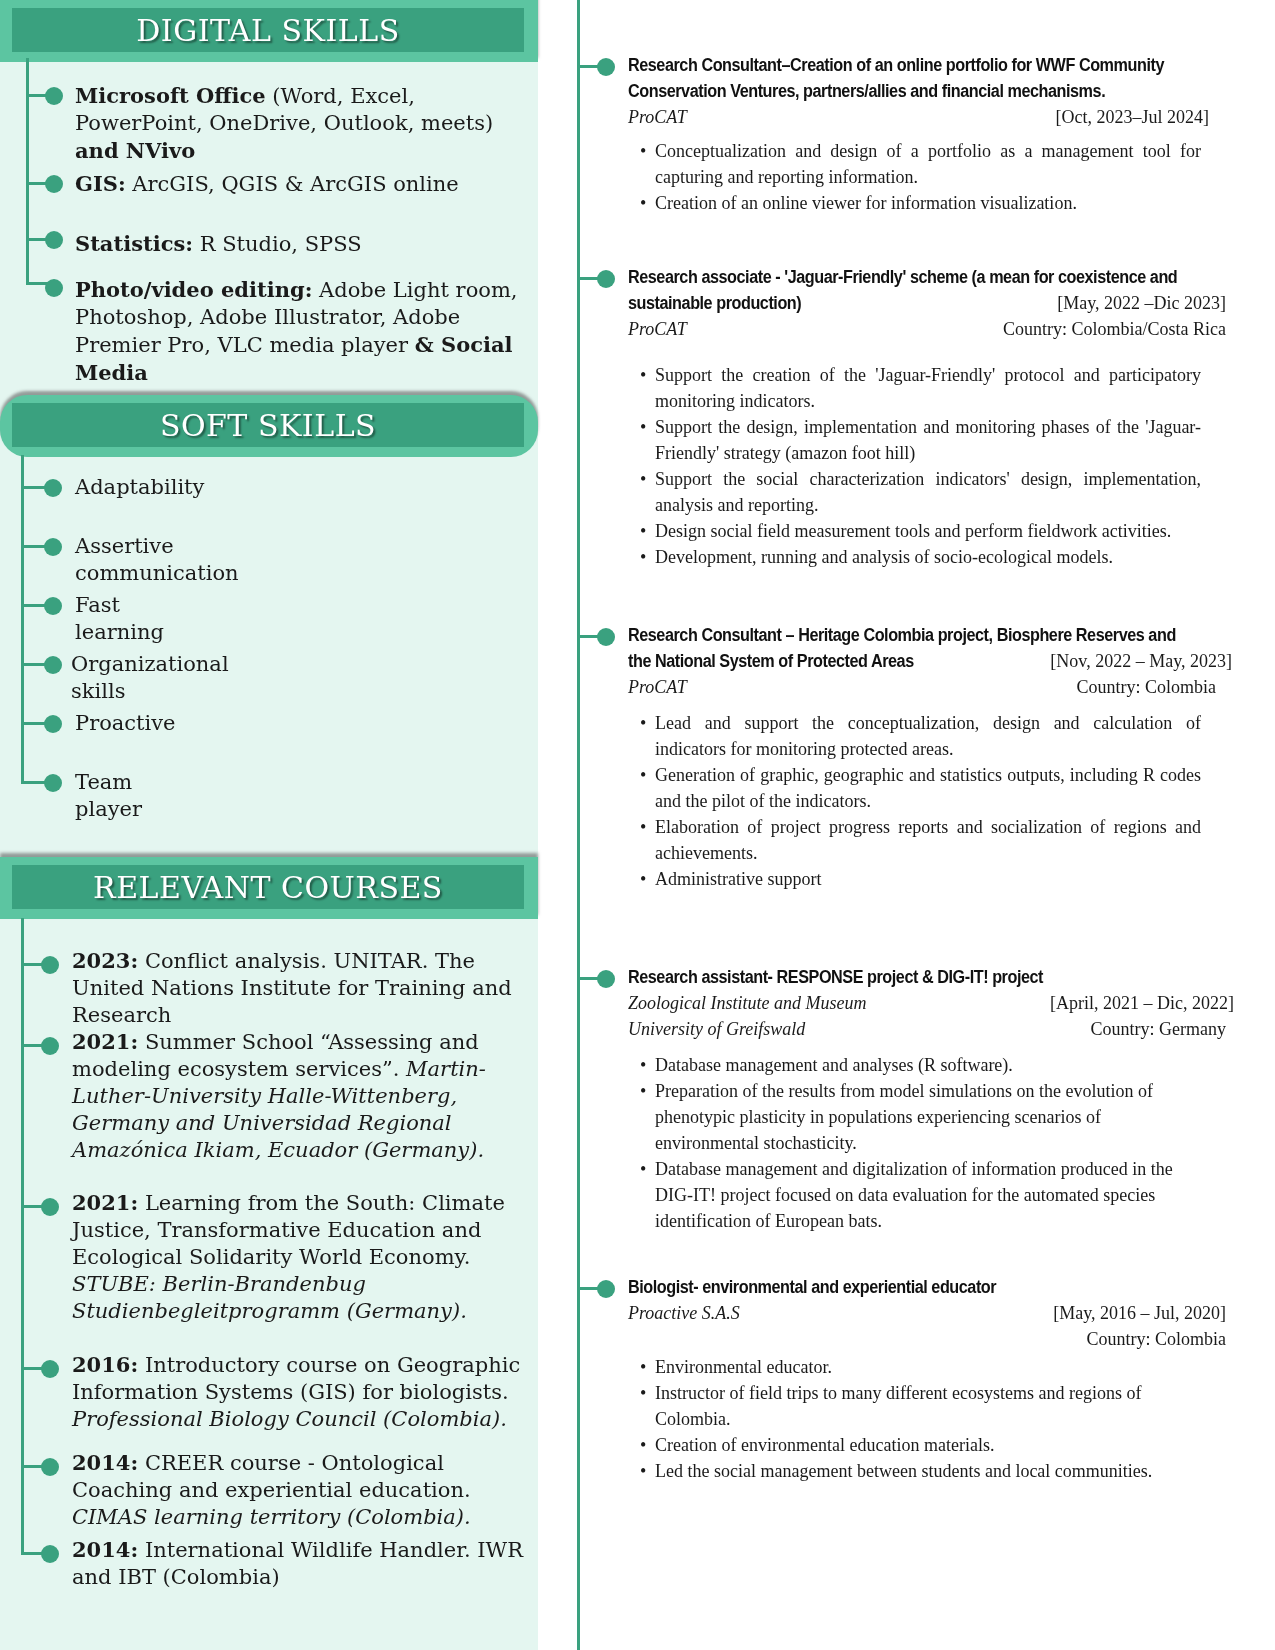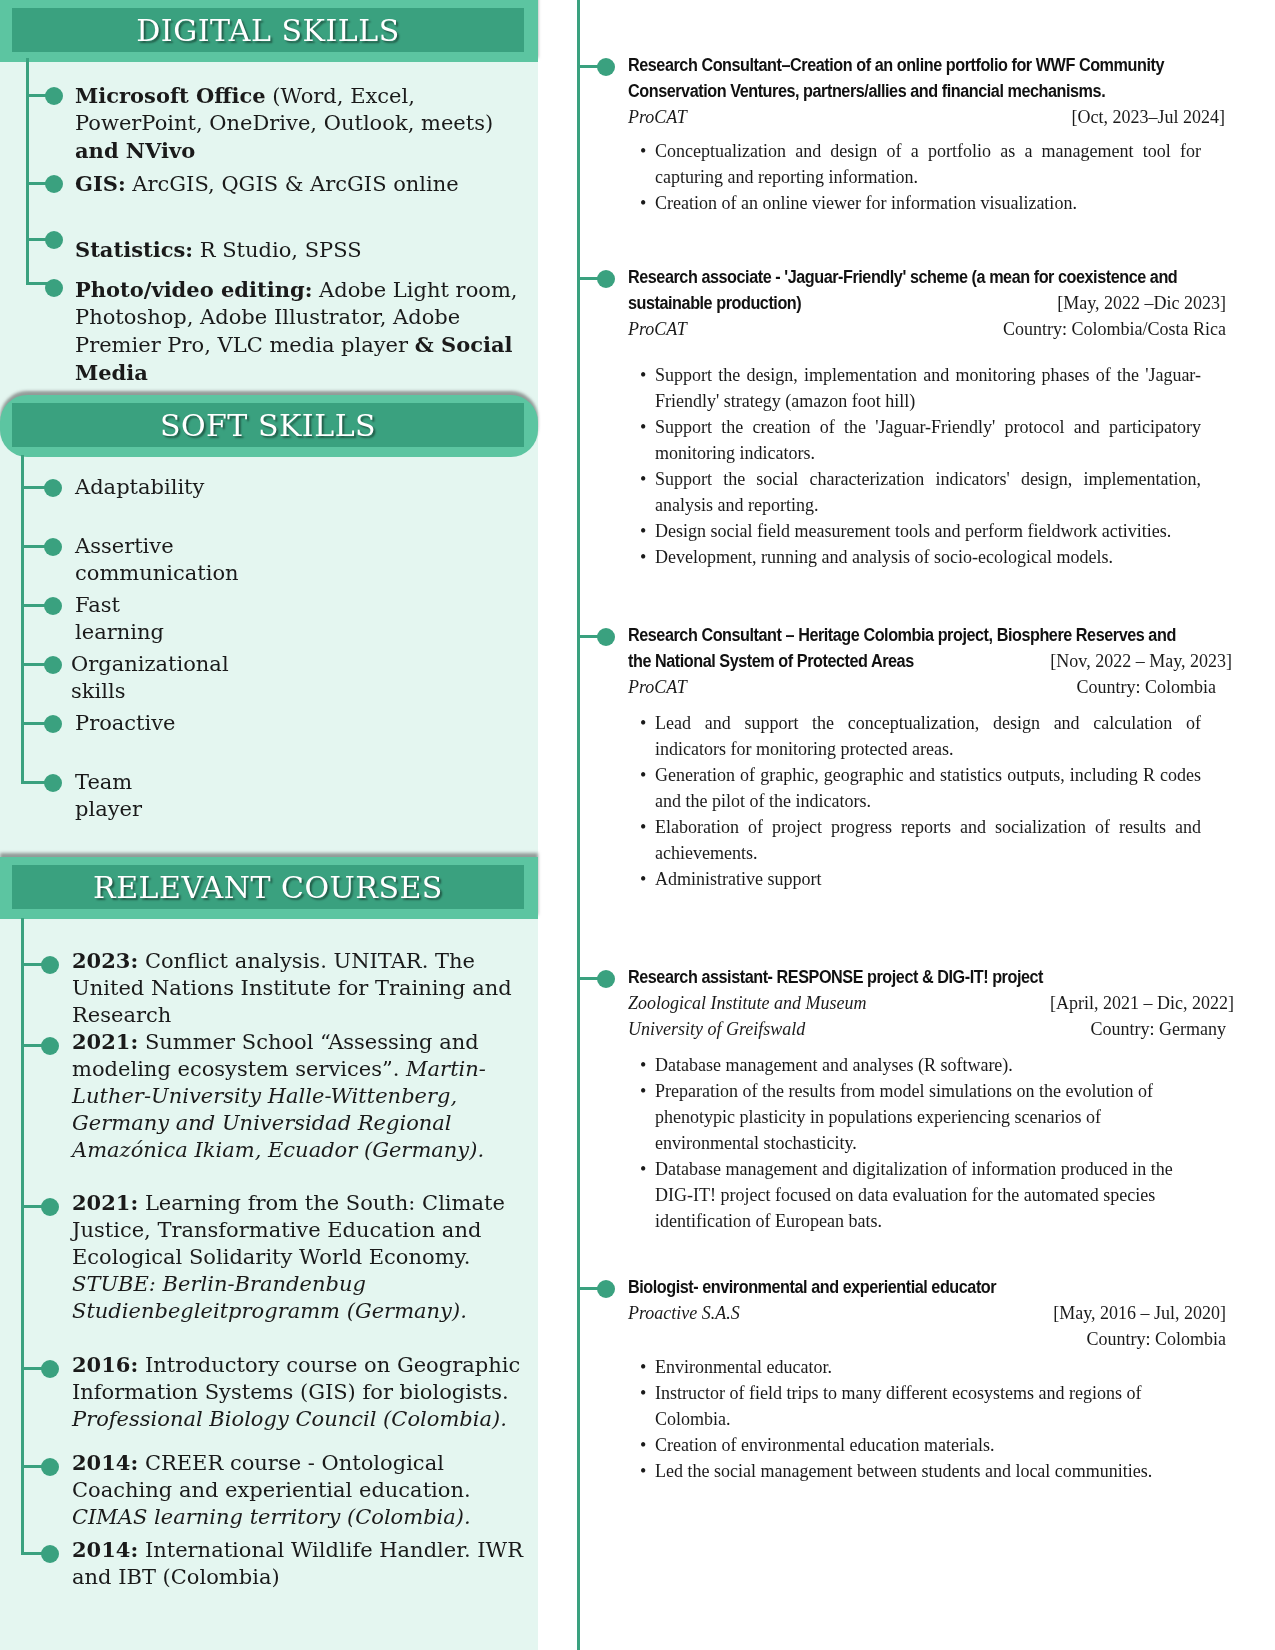--- a/index.html
+++ b/index.html
@@ -107,21 +107,21 @@
     <div class="tree-item" style="top:170px;">
       <div class="hline" style="left:26px; top:12px; width:26px;"></div>
       <div class="dot" style="left:45px; top:5px;"></div>
       <div class="text" style="left:75px; top:0; width:450px;">
         <span class="b">GIS:</span><span> ArcGIS, QGIS &amp; ArcGIS online</span>
       </div>
     </div>
     <div class="tree-item" style="top:226px;">
       <div class="hline" style="left:26px; top:12px; width:26px;"></div>
       <div class="dot" style="left:45px; top:5px;"></div>
-      <div class="text" style="left:75px; top:10px; width:450px;">
+      <div class="text" style="left:75px; top:4px; width:450px;">
         <span class="b">Statistics:</span><span> R Studio, SPSS</span>
       </div>
     </div>
     <div class="tree-item" style="top:282px;">
       <div class="hline" style="left:26px; top:0; width:26px;"></div>
       <div class="dot" style="left:45px; top:-3px;"></div>
       <div class="text" style="left:75px; top:-6px; width:450px;">
         <span class="b">Photo/video editing:</span><span> Adobe Light room, Photoshop, Adobe Illustrator, Adobe Premier Pro, VLC media player </span><span class="b">&amp; Social Media</span>
       </div>
     </div>
@@ -220,63 +220,63 @@
 
 <div class="right-vline"></div>
 
 <div class="job" style="top:52px;">
   <div class="hline"></div>
   <div class="dot"></div>
   <div class="content">
     <div class="title">Research Consultant–Creation of an online portfolio for WWF Community Conservation Ventures, partners/allies and financial mechanisms.</div>
     <div class="row">
       <span class="org">ProCAT</span>
-      <span class="right" style="right:3px;">[Oct, 2023–Jul 2024]</span>
+      <span class="right" style="right:19px;">[Oct, 2023–Jul 2024]</span>
     </div>
     <ul style="margin-top:8px;">
       <li> Conceptualization and design of a portfolio as a management tool for capturing and reporting information.</li>
       <li>Creation of an online viewer for information visualization.</li>
     </ul>
   </div>
 </div>
 
 <div class="job" style="top:264px;">
   <div class="hline"></div>
   <div class="dot"></div>
   <div class="content">
     <div class="title">Research associate - 'Jaguar-Friendly' scheme (a mean for coexistence and sustainable production)</div>
     <div style="position:absolute; right:2px; top:26px; font-family:'Liberation Serif',serif; font-size:18px; line-height:26px;">[May, 2022 –Dic 2023]</div>
     <div class="row">
       <span class="org">ProCAT</span>
       <span class="right" style="right:2px;">Country: Colombia/Costa Rica</span>
     </div>
     <ul style="margin-top:20px;">
+      <li>Support the creation of the 'Jaguar-Friendly' protocol and participatory monitoring indicators.</li>
       <li>Support the design, implementation and monitoring phases of the 'Jaguar-Friendly' strategy (amazon foot hill)</li>
-      <li>Support the creation of the 'Jaguar-Friendly' protocol and participatory monitoring indicators.</li>
       <li>Support the social characterization indicators' design, implementation, analysis and reporting.</li>
       <li>Design social field measurement tools and perform fieldwork activities.</li>
       <li>Development, running and analysis of socio-ecological models.</li>
     </ul>
   </div>
 </div>
 
 <div class="job" style="top:622px;">
   <div class="hline"></div>
   <div class="dot"></div>
   <div class="content">
     <div class="title">Research Consultant – Heritage Colombia project, Biosphere Reserves and the National System of Protected Areas</div>
     <div style="position:absolute; right:-4px; top:26px; font-family:'Liberation Serif',serif; font-size:18px; line-height:26px;">[Nov, 2022 – May, 2023]</div>
     <div class="row">
       <span class="org">ProCAT</span>
       <span class="right" style="right:12px;">Country: Colombia</span>
     </div>
     <ul style="margin-top:10px;">
       <li>Lead and support the conceptualization, design and calculation of indicators for monitoring protected areas.</li>
       <li>Generation of graphic, geographic and statistics outputs, including R codes and the pilot of the indicators.</li>
-      <li>Elaboration of project progress reports and socialization of results and achievements.</li>
+      <li>Elaboration of project progress reports and socialization of regions and achievements.</li>
       <li>Administrative support</li>
     </ul>
   </div>
 </div>
 
 <div class="job" style="top:964px;">
   <div class="hline"></div>
   <div class="dot"></div>
   <div class="content">
     <div class="title">Research assistant- RESPONSE project &amp; DIG-IT! project</div>

